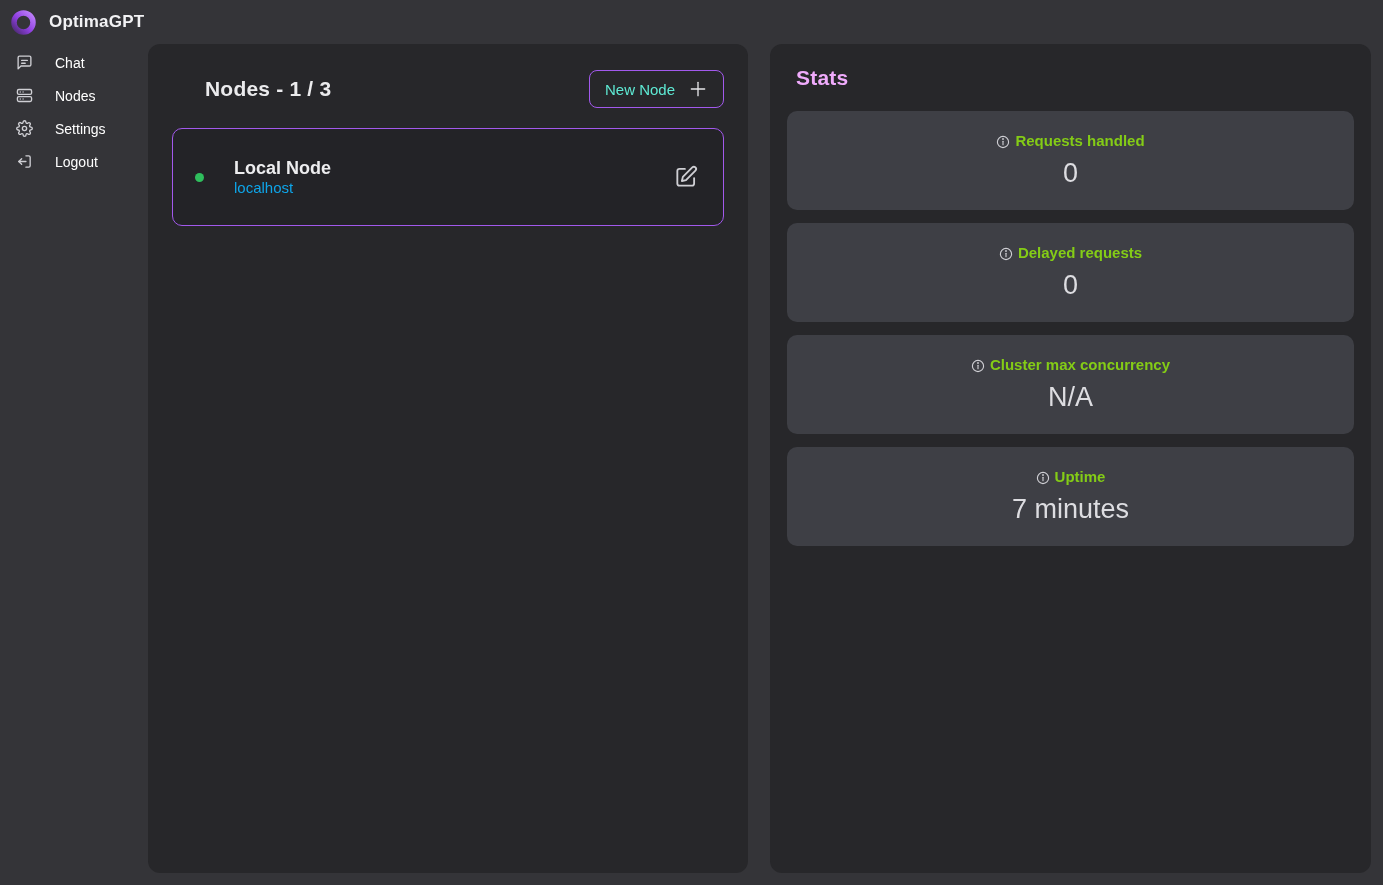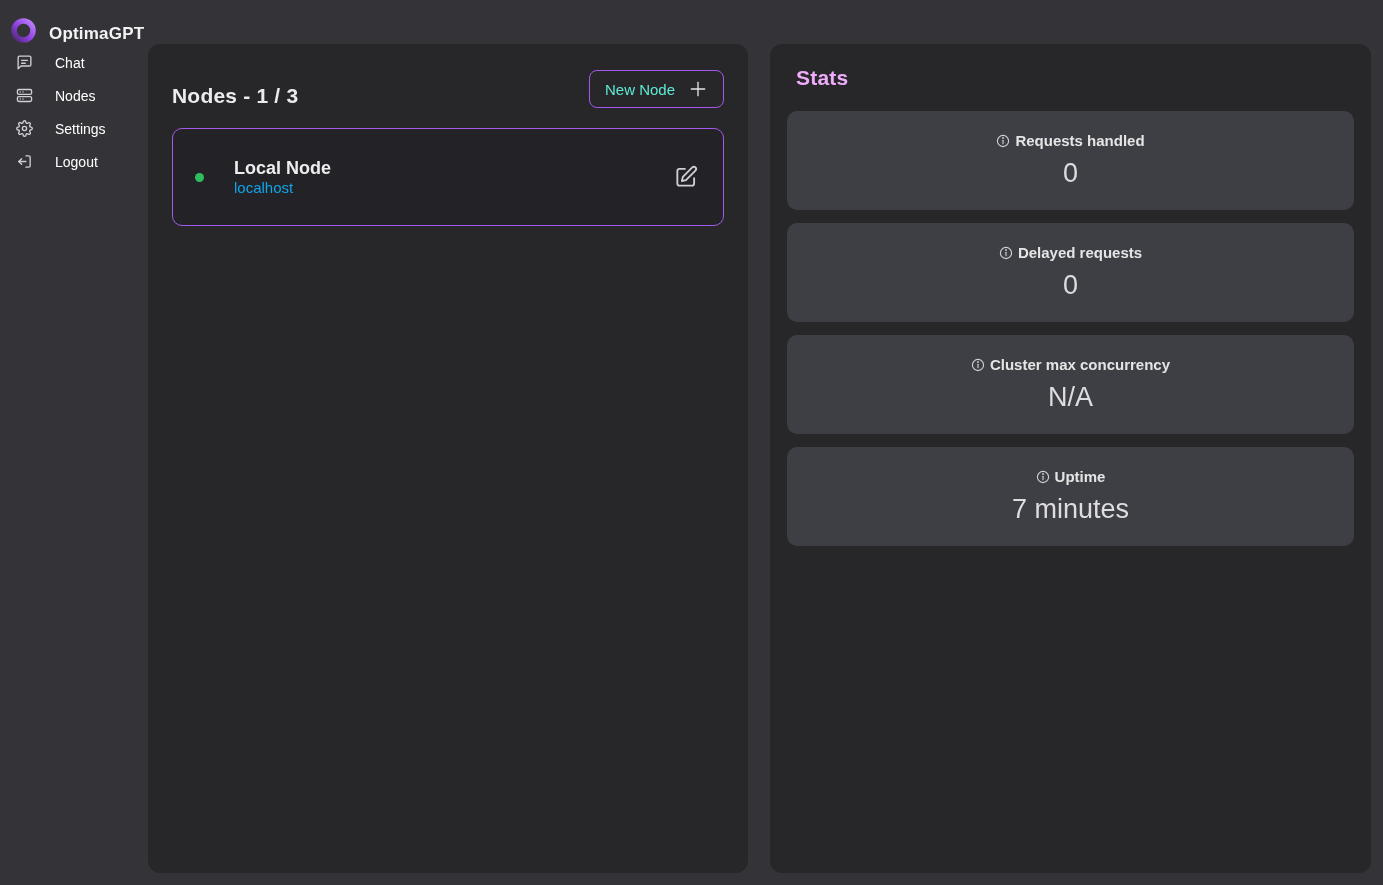--- a/index.html
+++ b/index.html
@@ -7,21 +7,21 @@
     width: 1383px; height: 885px;
     background: #343438;
     font-family: "Liberation Sans", "DejaVu Sans", sans-serif;
     overflow: hidden;
     position: relative;
   }
 
   
   .app-header {
     position: absolute; top: 0; left: 0; width: 1109px; height: 44px;
-    display: flex; align-items: flex-end;
+    display: flex; align-items: center;
     padding-left: 10px;
     background: #343438;
   }
   .logo-wrap { width: 27px; height: 27px; display: flex; align-items: center; justify-content: center; }
   .app-title {
     margin-left: 12px;
     font-size: 17px; font-weight: bold; color: #f2f2f4;
     letter-spacing: .2px;
   }
 
@@ -41,22 +41,23 @@
   
   .panel {
     position: absolute; top: 44px; height: 829px;
     background: #27272a; border-radius: 12px;
   }
   .nodes-panel { left: 148px; width: 600px; }
   .stats-panel { left: 770px; width: 601px; padding: 22px 17px 0 17px; }
 
   
   .panel-head {
-    display: flex; justify-content: space-between; align-items: flex-end;
+    display: flex; justify-content: space-between; align-items: center;
     padding: 26px 24px 0 24px;
+    margin-left: 33px;
   }
   .panel-title {
     font-size: 21px; font-weight: bold; color: #ebebed; letter-spacing: .2px;
   }
   .new-node-btn {
     display: flex; align-items: center; gap: 13px;
     background: transparent;
     border: 1.5px solid #a259ec; border-radius: 8px;
     padding: 8px 15px;
     color: #5eead4; font-size: 15px;
@@ -96,22 +97,22 @@
   }
   .stat-card {
     height: 99px;
     background: #3e3f45; border-radius: 10px;
     margin-bottom: 13px;
     display: flex; flex-direction: column;
     align-items: center; justify-content: center;
     gap: 9px;
   }
   .stat-label-row {
-    display: flex; align-items: center; gap: 5px;
-    color: #e5e5e5;
+    display: flex; align-items: flex-end; gap: 5px;
+    color: #84cc16;
   }
   .stat-label { font-size: 15px; font-weight: bold; }
   .stat-value { font-size: 27px; color: #dddde1; }
   .info-badge { display: flex; color: #cfcfd4; }
 </style>
 </head>
 <body>
 
 <header class="app-header">
   <span class="logo-wrap">

